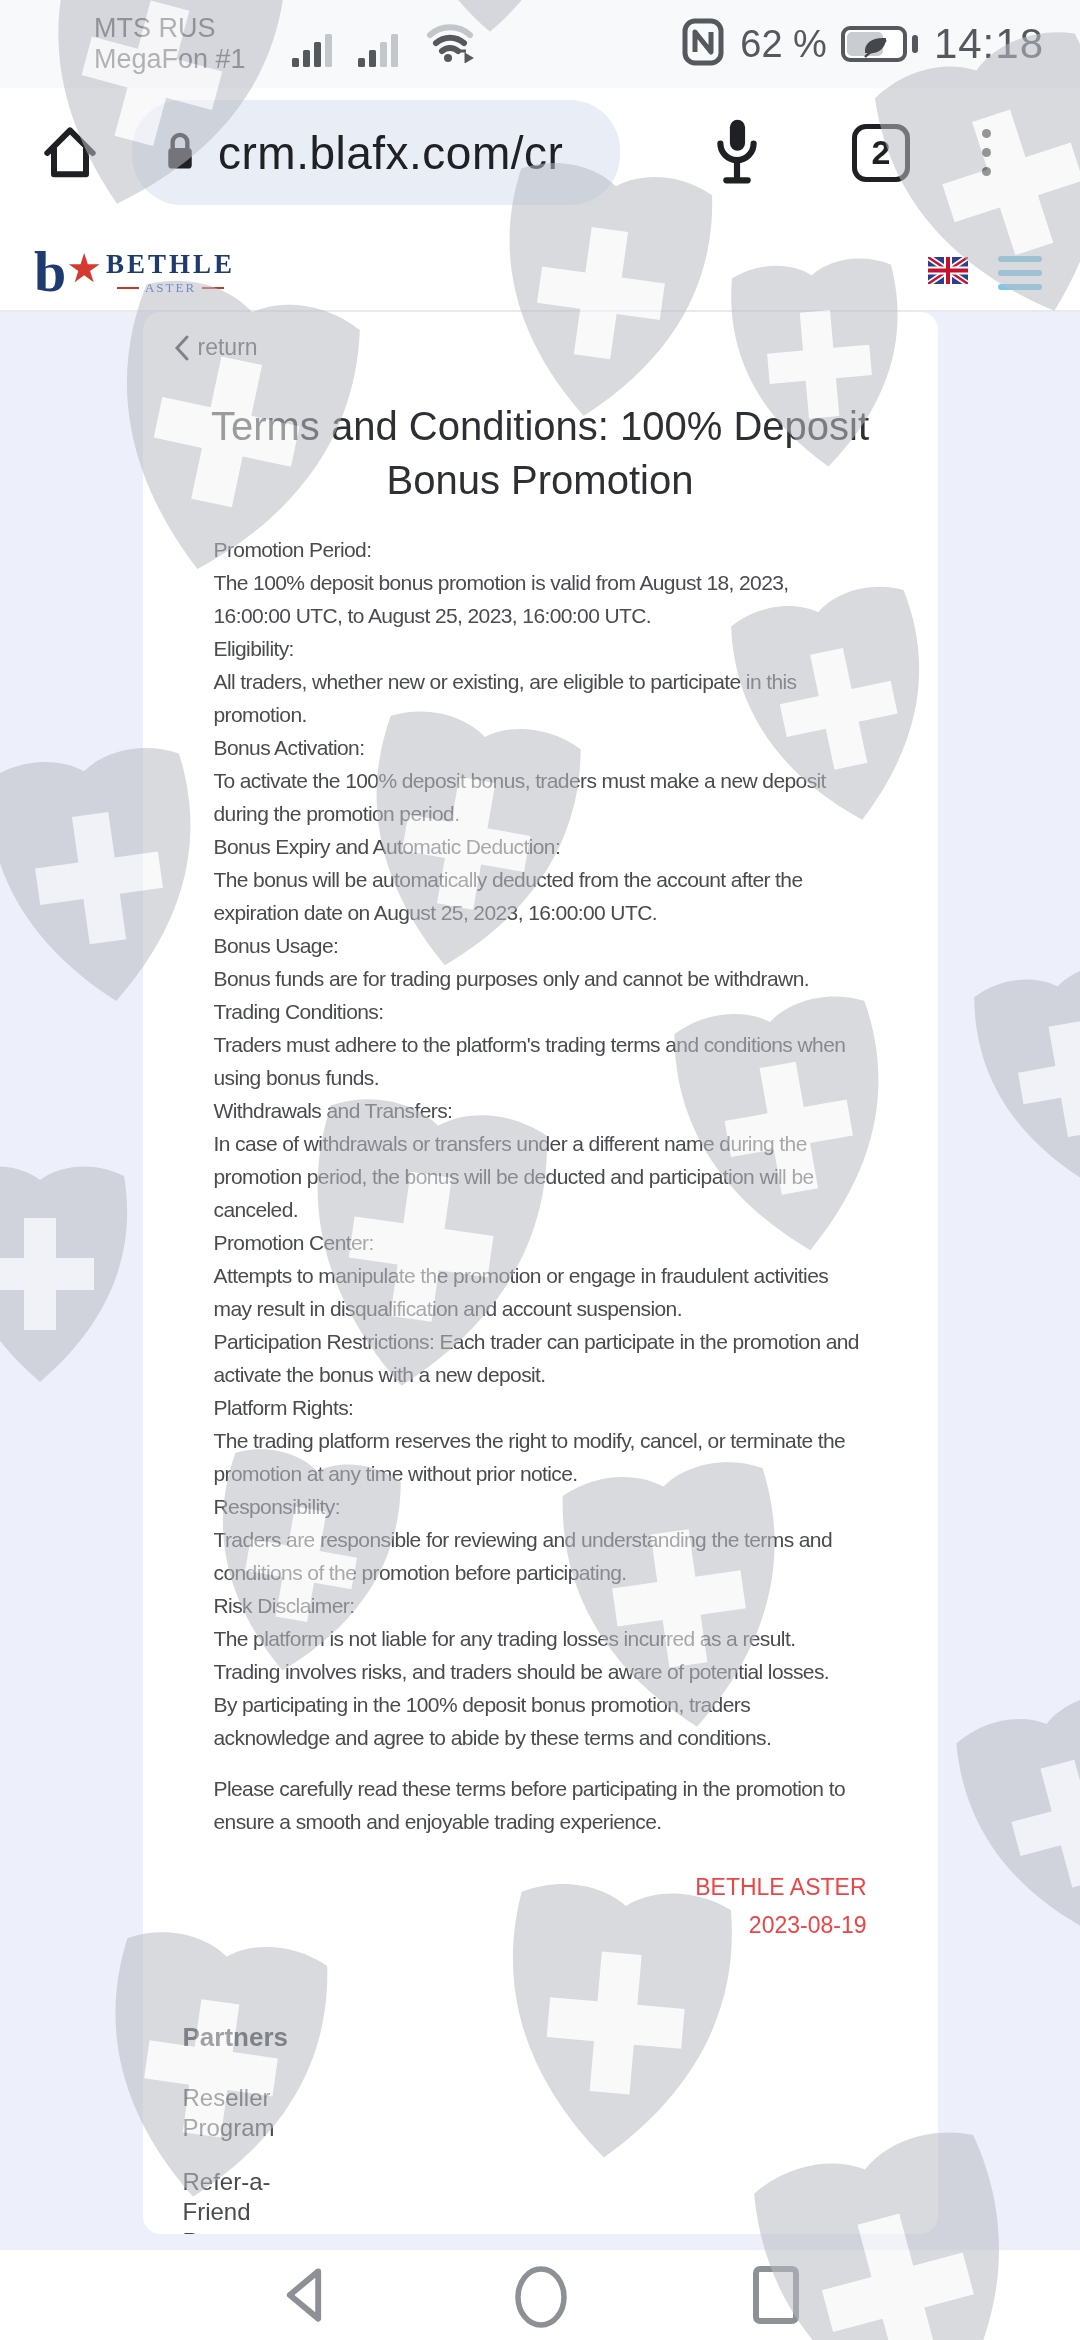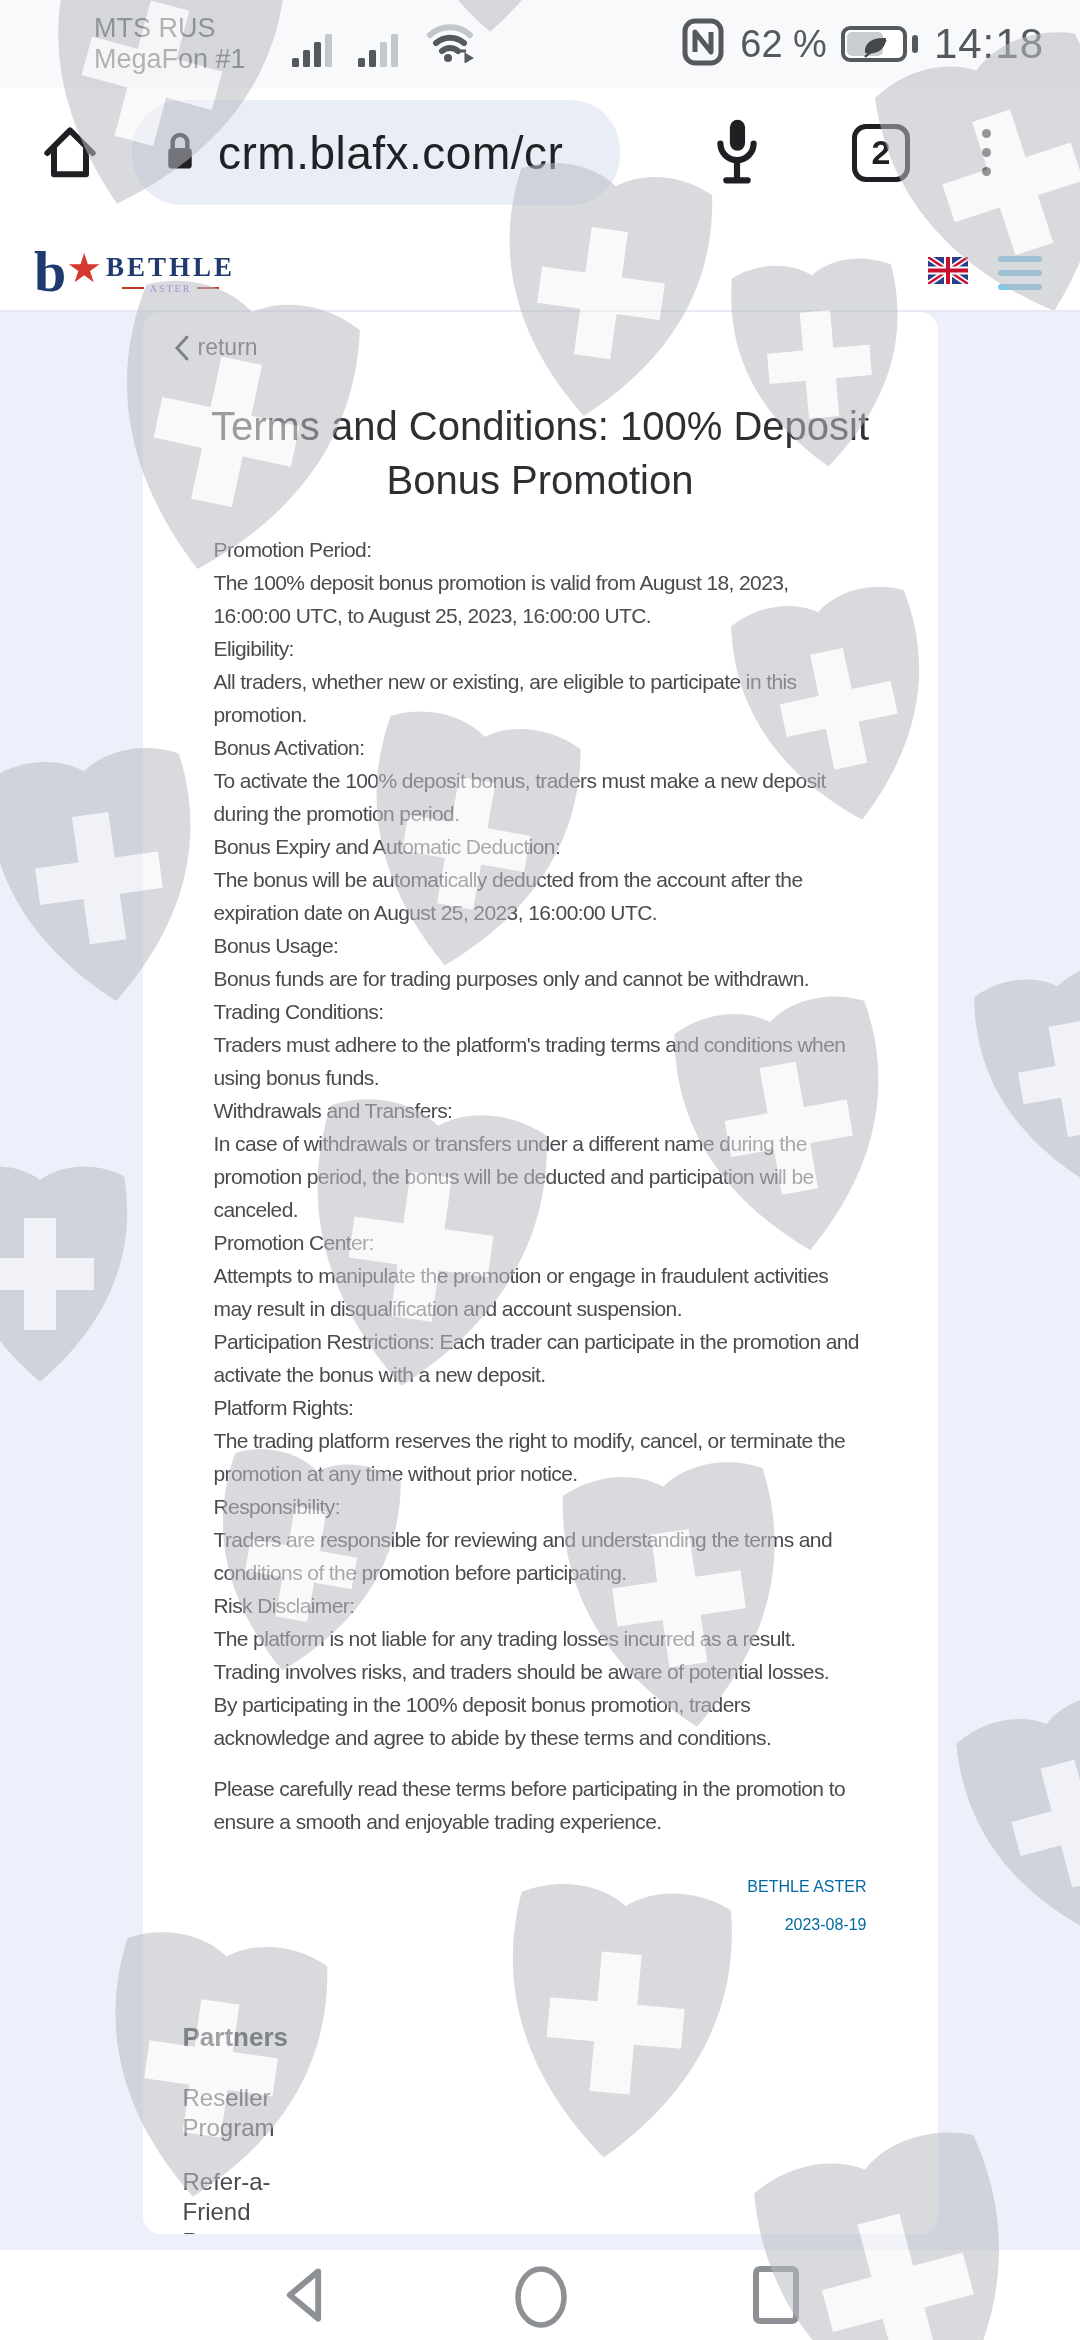--- a/index.html
+++ b/index.html
@@ -34,36 +34,36 @@
   .kebab i { width:9px; height:9px; border-radius:50%; background:#1f2023; }
 
   
   .site-header { height:77px; background:#fff; border-bottom:2px solid #e7e9f2; display:flex; align-items:center; padding:0 34px; }
   .logo { display:flex; align-items:center; }
   .logo-glyph { position:relative; width:62px; height:60px; }
   .logo-b { font-family:"Liberation Serif", serif; font-weight:bold; font-size:58px; color:#1e3a6e; line-height:58px; }
   .logo-star { position:absolute; right:-6px; top:2px; color:#d43a2f; font-size:40px; }
   .brand { margin-left:10px; }
   .brand-name { font-family:"Liberation Serif", serif; font-weight:bold; font-size:27px; letter-spacing:3px; color:#1e3a6e; }
-  .brand-sub { display:flex; align-items:center; gap:6px; color:#8b5cf6; font-size:10px; letter-spacing:2px;
+  .brand-sub { display:flex; align-items:center; gap:6px; color:#1d4ed8; font-size:13px; letter-spacing:2px;
                font-family:"Liberation Serif", serif; justify-content:center; }
   .brand-sub:before,.brand-sub:after { content:""; width:22px; height:2px; background:#c0392b; }
   .header-right { margin-left:auto; display:flex; align-items:center; gap:26px; }
   .burger { display:flex; flex-direction:column; gap:8px; padding:4px; }
   .burger i { width:44px; height:6px; border-radius:3px; background:#7fc8e8; }
 
   
   .content-region { height:1938px; }
   .card { width:795px; height:1922px; margin:0 auto; background:#fff; border-radius:18px; overflow:hidden; padding-top:22px; }
   .return-row { display:flex; align-items:center; gap:8px; margin-left:30px; color:#5a5b5f; font-size:23px; }
   .page-title { max-width:780px; margin:38px auto 0; text-align:center; font-size:40px; line-height:54px; color:#2e2f33; font-weight:400; }
   .terms { padding:26px 71px 0; }
   .terms p { font-size:21px; line-height:33px; letter-spacing:-0.6px; color:#4a4b4f; }
   .terms p.spaced { margin-top:18px; }
-  .signature { padding:30px 71px 0; text-align:right; color:#0369a1; font-size:16px; line-height:38px; }
+  .signature { padding:30px 71px 0; text-align:right; color:#ef4444; font-size:23px; line-height:38px; }
   .site-footer { display:flex; padding:78px 40px 0;flex-direction:column; }
   .fcol h4 { font-size:26px; color:#393a3f; font-weight:bold; margin-bottom:30px; }
   .fcol .flink { font-size:24px; color:#4a4b4f; line-height:30px; margin-bottom:24px; }
   .fcol1 { width:184px; } .fcol2 { width:182px; } .fcol3 { width:216px; }
   .fcol1 .flink,{ } .fcol1 .flink { max-width:160px; } .fcol3 .flink { max-width:200px; }
   .social-row { display:flex; align-items:center; gap:34px; margin-top:6px; }
 
   
   .navbar { height:90px; background:#fff; position:relative; }
   .nav-ic { position:absolute; top:14px; }

